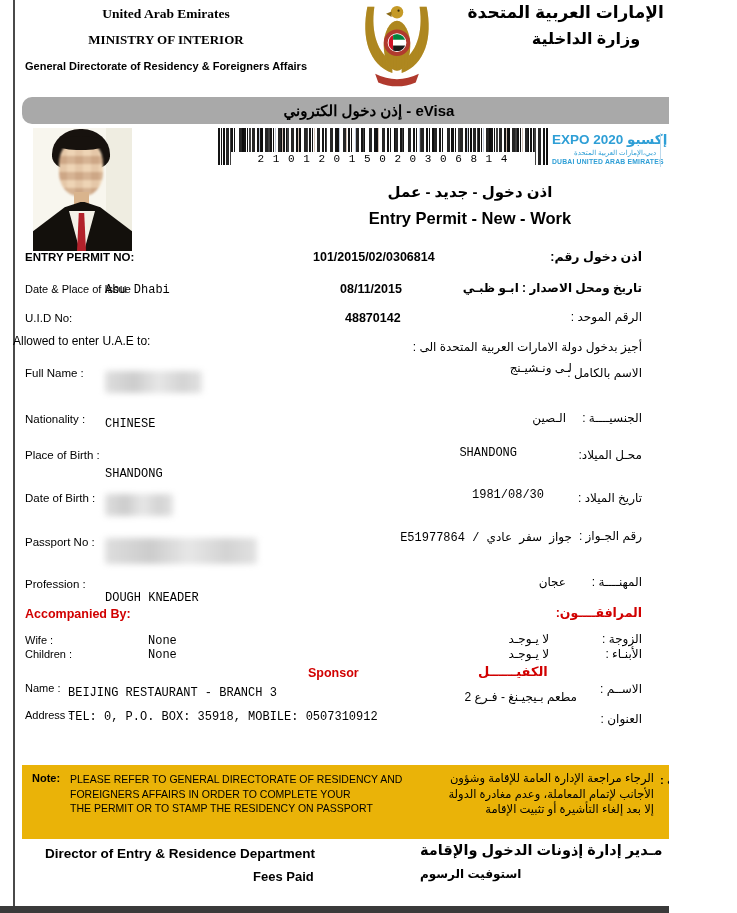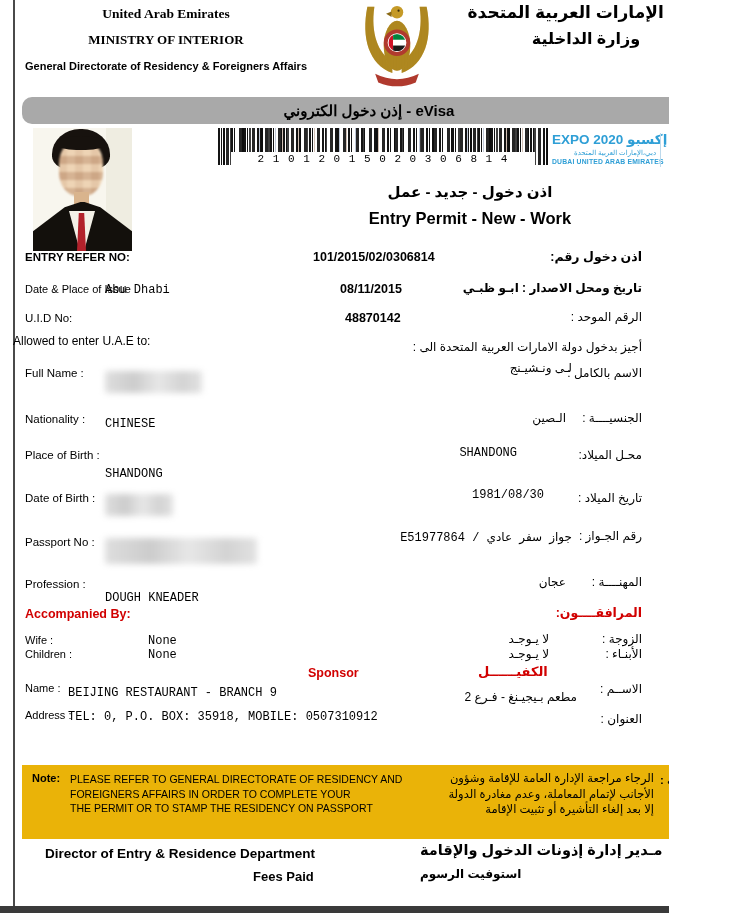--- a/index.html
+++ b/index.html
@@ -190,21 +190,21 @@
         <use href="#petal2" transform="rotate(292.5)"></use>
           <use href="#petal2" transform="rotate(337.5)"></use>
         <circle r="2.6" fill="none" stroke="#55b2dd" stroke-width="1.5"></circle>
       </g>
     </svg>
   </div>
 
   <div class="abs ptitle-ar">اذن دخول - جديد - عمل</div>
   <div class="abs ptitle-en">Entry Permit - New - Work</div>
 
-  <div class="abs lbl b" style="left:25px;top:251px;">ENTRY REFER NO:</div>
+  <div class="abs lbl b" style="left:25px;top:251px;">ENTRY PERMIT NO:</div>
   <div class="abs val-b" style="left:313px;top:250px;">101/2015/02/0306814</div>
   <div class="abs arlbl b" style="right:27px;top:249px;font-size:12.5px;">اذن دخول رقم:</div>
 
   <div class="abs lbl" style="left:25px;top:283px;font-size:11px;">Date &amp; Place of Issue</div>
   <div class="abs val-mono" style="left:105px;top:283px;">Abu Dhabi</div>
   <div class="abs val-b" style="left:340px;top:282px;">08/11/2015</div>
   <div class="abs arlbl" style="right:27px;top:281px;font-weight:bold;">تاريخ ومحل الاصدار : ابـو ظبـي</div>
 
   <div class="abs lbl" style="left:25px;top:312px;">U.I.D No:</div>
   <div class="abs val-b" style="left:345px;top:311px;">48870142</div>
@@ -253,21 +253,21 @@
 
   <div class="abs lbl" style="left:25px;top:648px;font-size:11px;">Children :</div>
   <div class="abs val-mono" style="left:148px;top:648px;">None</div>
   <div class="abs arlbl" style="right:120px;top:647px;">لا يـوجـد</div>
   <div class="abs arlbl" style="right:27px;top:647px;">الأبنـاء :</div>
 
   <div class="abs red b" style="left:308px;top:666px;font-size:12.5px;">Sponsor</div>
   <div class="abs red b rtl" style="left:478px;top:664px;font-size:13px;">الكفيــــــل</div>
 
   <div class="abs lbl" style="left:25px;top:682px;font-size:11px;">Name :</div>
-  <div class="abs val-mono" style="left:68px;top:686px;">BEIJING RESTAURANT - BRANCH 9</div>
+  <div class="abs val-mono" style="left:68px;top:686px;">BEIJING RESTAURANT - BRANCH 3</div>
   <div class="abs arlbl" style="right:92px;top:690px;">مطعم بـيجيـنغ - فـرع 2</div>
   <div class="abs arlbl" style="right:27px;top:682px;">الاســم :</div>
 
   <div class="abs lbl" style="left:25px;top:709px;font-size:11px;">Address :</div>
   <div class="abs val-mono" style="left:68px;top:710px;">TEL: 0, P.O. BOX: 35918, MOBILE: 0507310912</div>
   <div class="abs arlbl" style="right:27px;top:712px;">العنوان :</div>
 
   <div class="abs notebox">
     <div class="nlabel">Note:</div>
     <div class="nlines">

